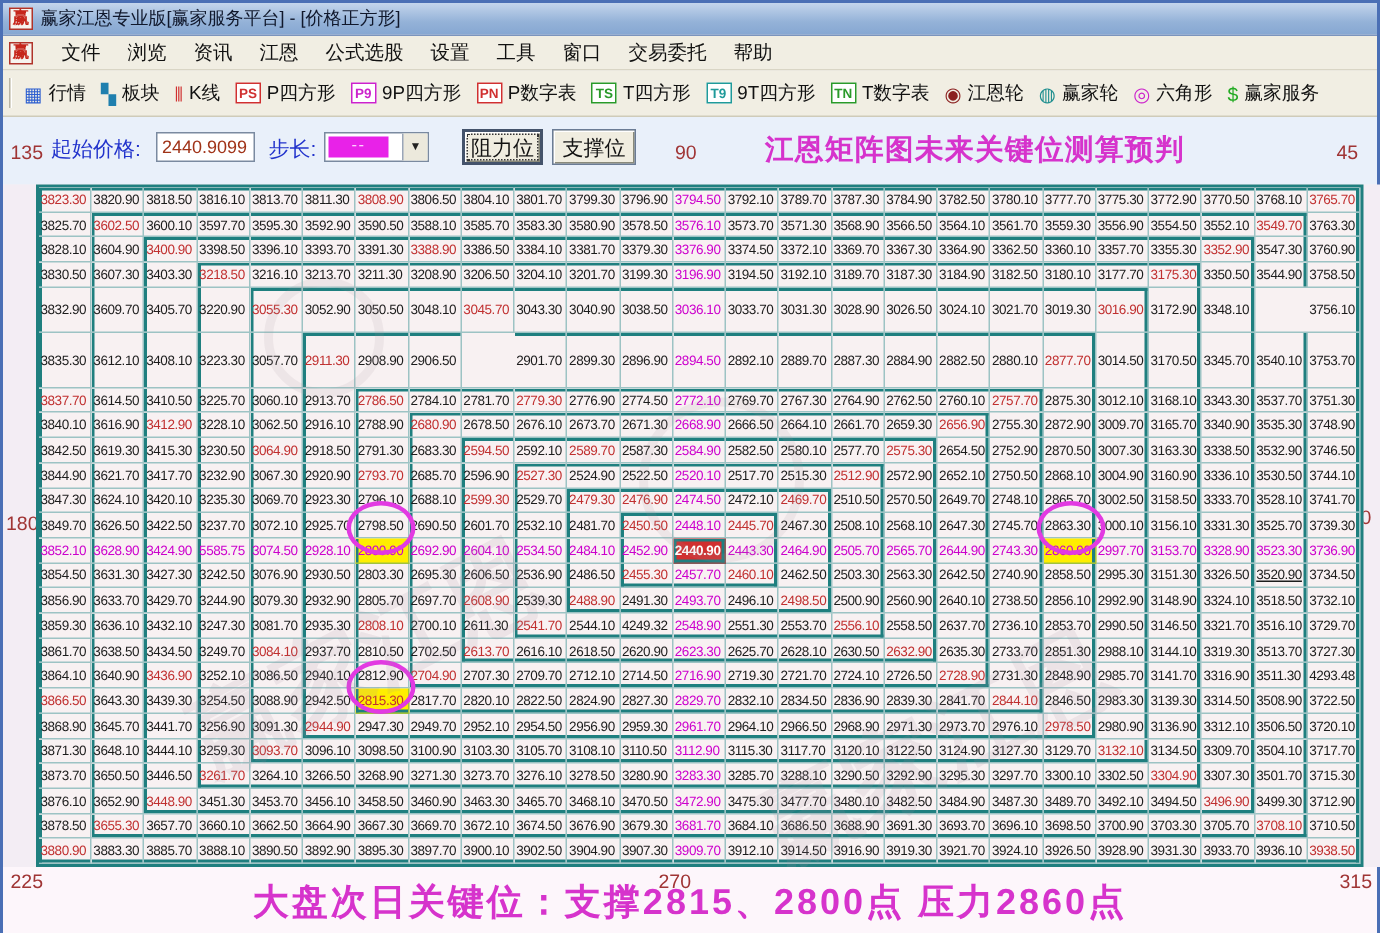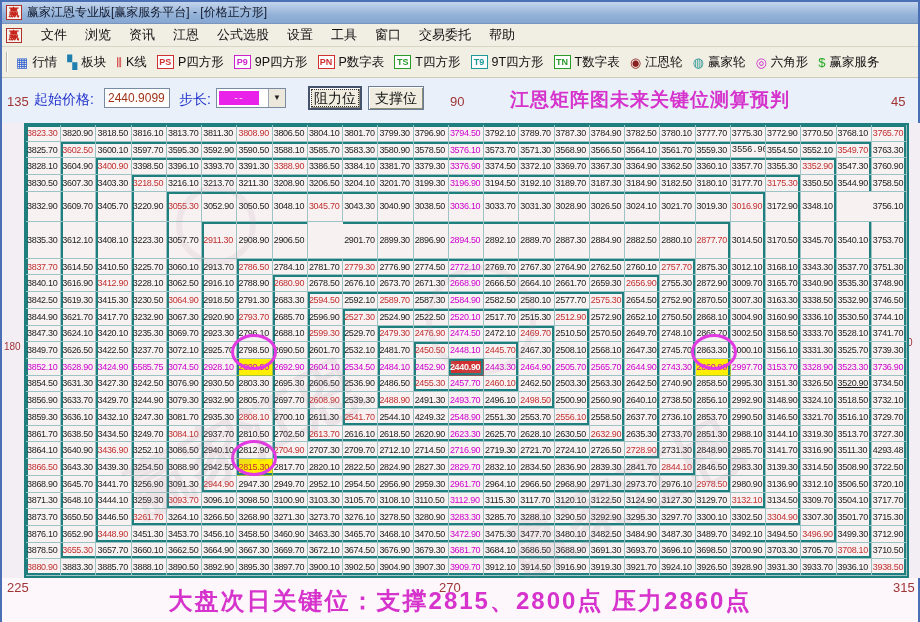--- a/index.html
+++ b/index.html
@@ -49,21 +49,21 @@
 
   
   .content { position:absolute; left:0; top:121px; width:920px; height:455px; background:#f3edf4; }
   .grid { position:absolute; left:22px; top:0; width:885px; height:455px; background:#f8f1f2;
     border:2px solid #1f7f7f; display:grid; grid-template-columns:repeat(25,1fr); grid-template-rows:repeat(25,1fr); }
   .cell { position:relative; overflow:hidden; font-size:9px; letter-spacing:-0.3px; color:#1c1c1c;
     display:flex; align-items:center; padding-left:1px; white-space:nowrap;
     border-right:1px solid rgba(46,139,139,.45); border-bottom:1px solid rgba(46,139,139,.45); cursor:default; }
   .ellipse { position:absolute; width:46px; height:36px; border:3px solid #e23ae2; border-radius:50%;
     pointer-events:none; }
-  .side-label { position:absolute; font-size:10px; color:#a03535; }
+  .side-label { position:absolute; font-size:13px; color:#a03535; }
 
   
   .wm { position:absolute; color:rgba(165,145,160,.14); font-weight:bold; pointer-events:none; white-space:nowrap; }
   .wm-ring { position:absolute; border:6px solid rgba(165,145,160,.12); border-radius:50%; pointer-events:none; }
 
   
   .bottombar { position:absolute; left:0; top:576px; width:100%; height:44px; background:#fdf6fb; }
   .banner { position:absolute; left:0; top:7px; width:100%; text-align:center; font-size:24px; font-weight:bold;
     color:#d633cc; letter-spacing:2px; }
 </style>
@@ -214,21 +214,21 @@
         <div class="cell" style="color: rgb(28, 28, 28); box-shadow: rgb(31, 127, 127) 0px 2px 0px 0px inset;">3580.90</div>
         <div class="cell" style="color: rgb(28, 28, 28); box-shadow: rgb(31, 127, 127) 0px 2px 0px 0px inset;">3578.50</div>
         <div class="cell" style="color: rgb(204, 0, 204); box-shadow: rgb(31, 127, 127) 0px 2px 0px 0px inset;">3576.10</div>
         <div class="cell" style="color: rgb(28, 28, 28); box-shadow: rgb(31, 127, 127) 0px 2px 0px 0px inset;">3573.70</div>
         <div class="cell" style="color: rgb(28, 28, 28); box-shadow: rgb(31, 127, 127) 0px 2px 0px 0px inset;">3571.30</div>
         <div class="cell" style="color: rgb(28, 28, 28); box-shadow: rgb(31, 127, 127) 0px 2px 0px 0px inset;">3568.90</div>
         <div class="cell" style="color: rgb(28, 28, 28); box-shadow: rgb(31, 127, 127) 0px 2px 0px 0px inset;">3566.50</div>
         <div class="cell" style="color: rgb(28, 28, 28); box-shadow: rgb(31, 127, 127) 0px 2px 0px 0px inset;">3564.10</div>
         <div class="cell" style="color: rgb(28, 28, 28); box-shadow: rgb(31, 127, 127) 0px 2px 0px 0px inset;">3561.70</div>
         <div class="cell" style="color: rgb(28, 28, 28); box-shadow: rgb(31, 127, 127) 0px 2px 0px 0px inset;">3559.30</div>
-        <div class="cell" style="color: rgb(28, 28, 28); box-shadow: rgb(31, 127, 127) 0px 2px 0px 0px inset; font-family: Liberation Mono, monospace;">3556.90</div>
+        <div class="cell" style="color: rgb(28, 28, 28); box-shadow: rgb(31, 127, 127) 0px 2px 0px 0px inset;">3556.90</div>
         <div class="cell" style="color: rgb(28, 28, 28); box-shadow: rgb(31, 127, 127) 0px 2px 0px 0px inset;">3554.50</div>
         <div class="cell" style="color: rgb(28, 28, 28); box-shadow: rgb(31, 127, 127) 0px 2px 0px 0px inset;">3552.10</div>
         <div class="cell" style="color: rgb(192, 48, 48); box-shadow: rgb(31, 127, 127) 0px 2px 0px 0px inset, rgb(31, 127, 127) -2px 0px 0px 0px inset;">3549.70</div>
         <div class="cell" style="color: rgb(28, 28, 28); box-shadow: rgb(31, 127, 127) -2px 0px 0px 0px inset;">3763.30</div>
         <div class="cell" style="color: rgb(28, 28, 28); box-shadow: rgb(31, 127, 127) 2px 0px 0px 0px inset;">3828.10</div>
         <div class="cell" style="color: rgb(28, 28, 28); box-shadow: rgb(31, 127, 127) 2px 0px 0px 0px inset;">3604.90</div>
         <div class="cell" style="color: rgb(192, 48, 48); box-shadow: rgb(31, 127, 127) 0px 2px 0px 0px inset, rgb(31, 127, 127) 2px 0px 0px 0px inset;">3400.90</div>
         <div class="cell" style="color: rgb(28, 28, 28); box-shadow: rgb(31, 127, 127) 0px 2px 0px 0px inset;">3398.50</div>
         <div class="cell" style="color: rgb(28, 28, 28); box-shadow: rgb(31, 127, 127) 0px 2px 0px 0px inset;">3396.10</div>
         <div class="cell" style="color: rgb(28, 28, 28); box-shadow: rgb(31, 127, 127) 0px 2px 0px 0px inset;">3393.70</div>

